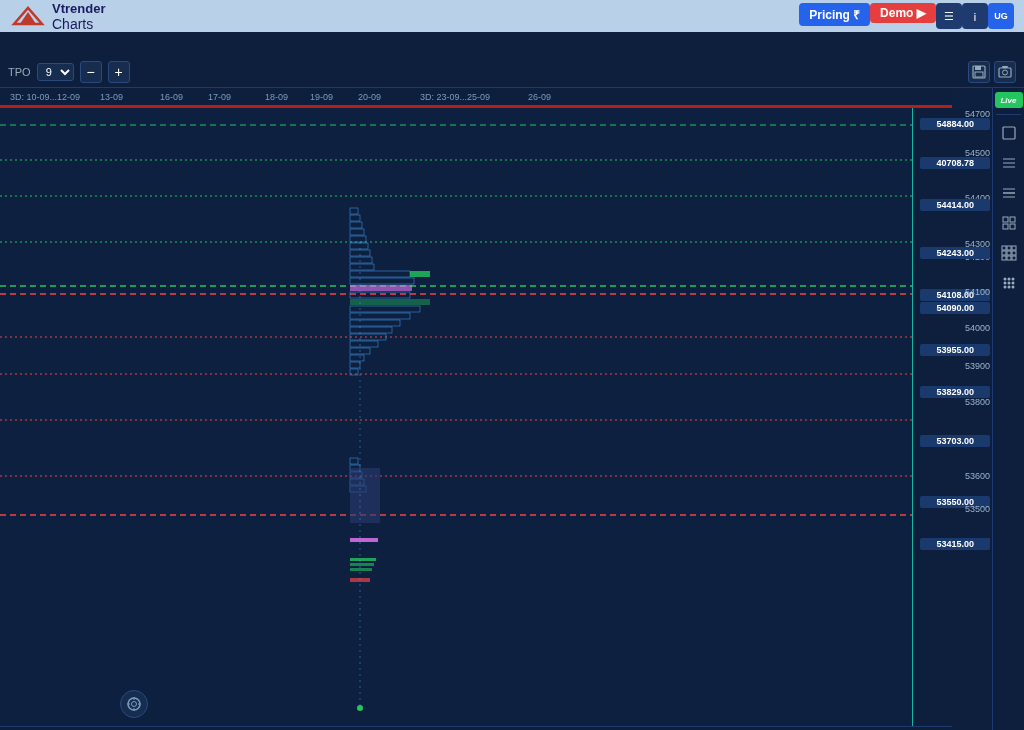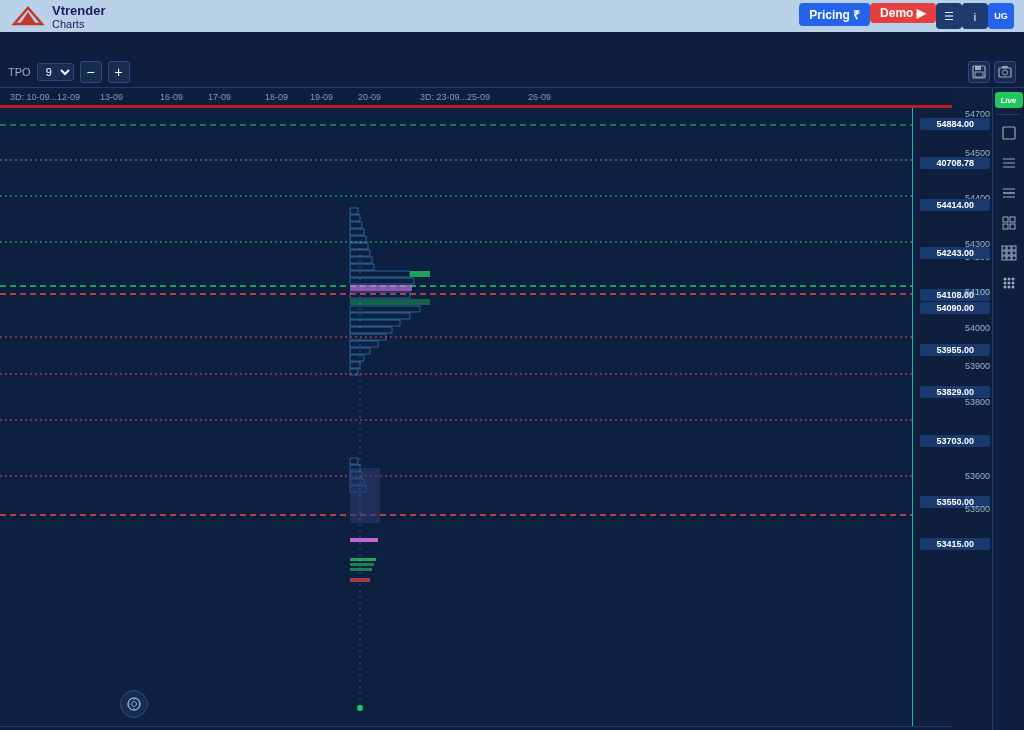--- a/index.html
+++ b/index.html
@@ -287,21 +287,21 @@
 <body>
 
 <div id="header">
   <div id="logo-area">
     <svg id="logo-icon" viewBox="0 0 36 24">
       <polygon points="4,20 18,4 32,20" fill="none" stroke="#c0392b" stroke-width="2.5"></polygon>
       <polygon points="10,20 18,8 26,20" fill="#c0392b"></polygon>
     </svg>
     <div>
       <div style="font-size:13px;font-weight:bold;color:#1a1a5e;">Vtrender</div>
-      <div style="font-size:11px;color:#1a1a5e;">Charts</div>
+      <div style="font-size:14px;color:#1a1a5e;">Charts</div>
     </div>
   </div>
   <div id="header-right">
     <button class="header-btn" id="pricing-btn">Pricing ₹</button>
     <button class="header-btn" id="demo-btn">Demo ▶</button>
     <button id="menu-btn">☰</button>
     <button id="info-btn">ℹ</button>
     <button id="user-btn" style="font-size:9px;font-weight:bold;background:#2563eb;">UG</button>
   </div>
 </div>

